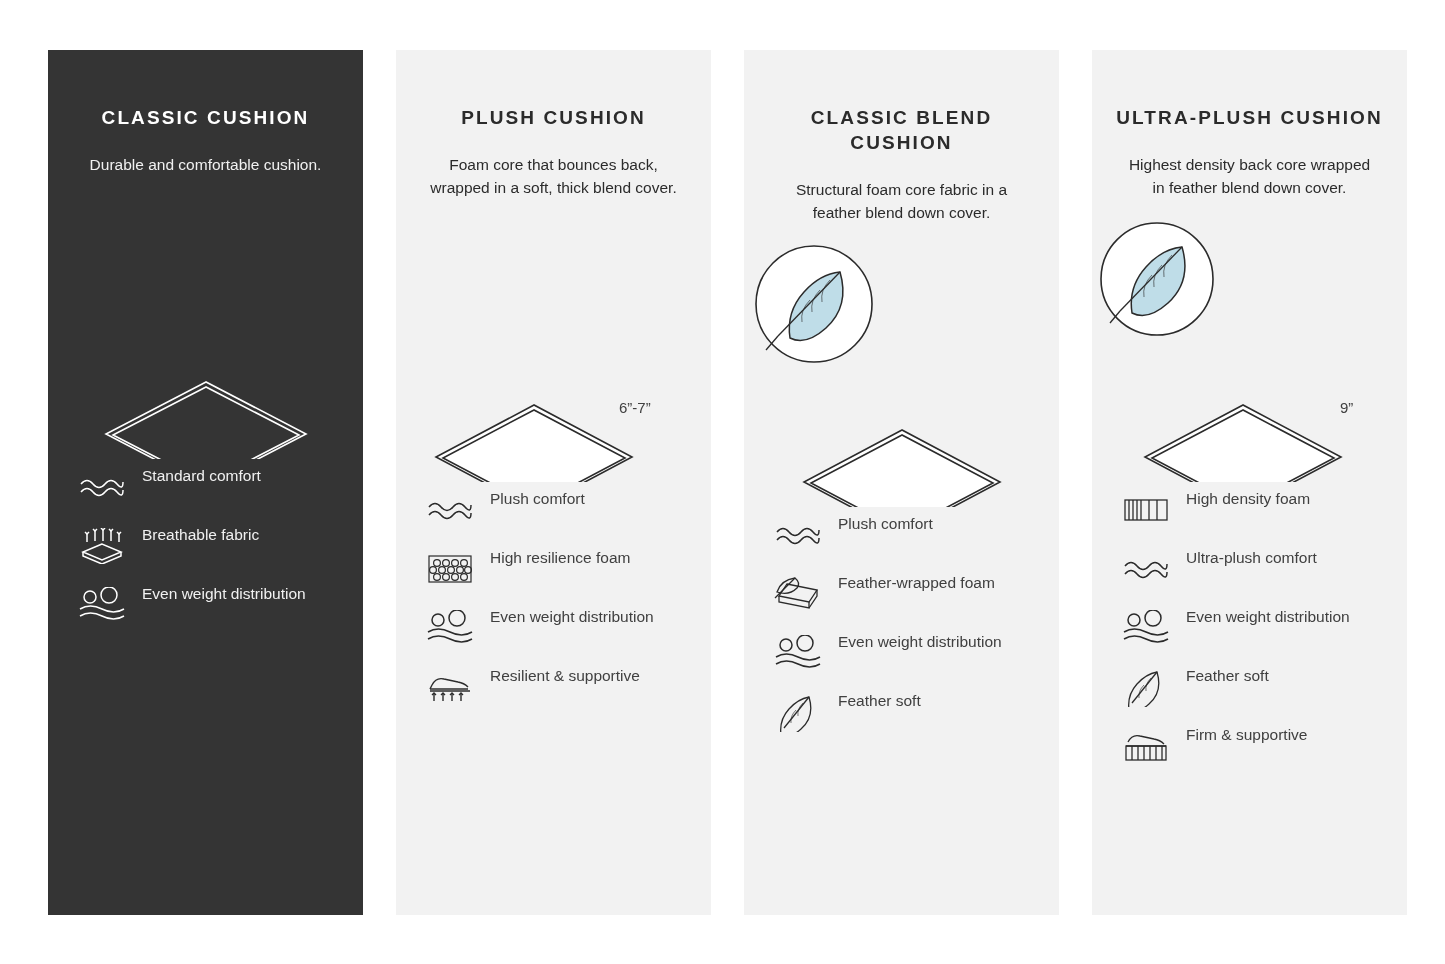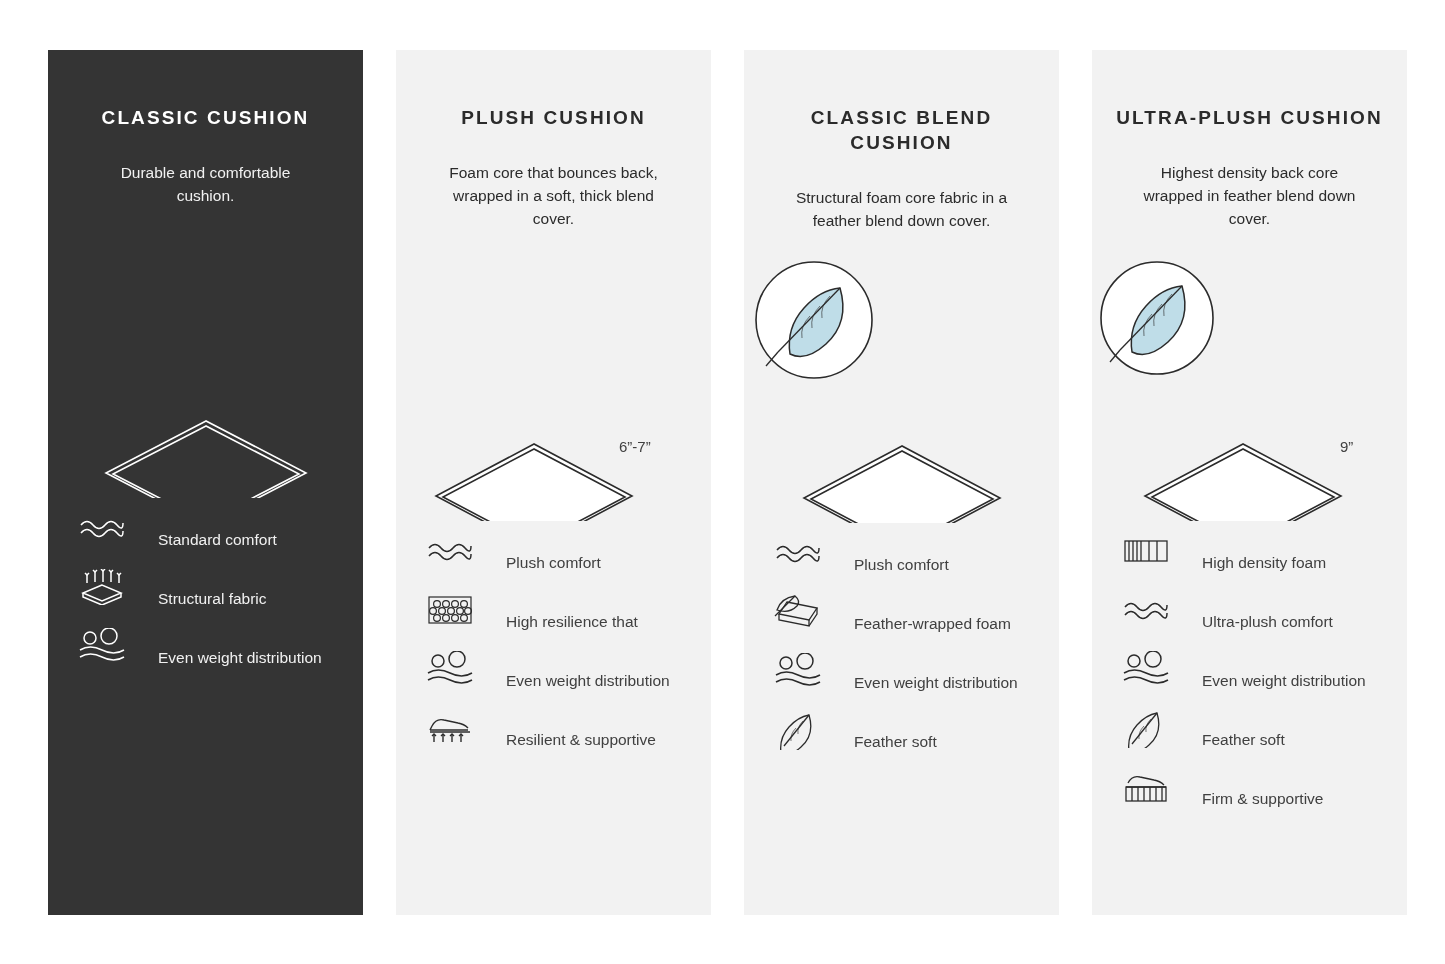--- a/index.html
+++ b/index.html
@@ -49,41 +49,41 @@
   }
   .card.dark .card-title {
     color: #ffffff;
   }
   .card-desc {
     text-align: center;
     font-size: 15.5px;
     color: #2b2b2b;
     line-height: 23px;
     padding: 15px 26px 0 26px;
-    margin: 16px;
+    margin: 8px;
   }
   .card.dark .card-desc {
     color: #f1f1f1;
   }
   .art {
     position: relative;
     height: 275px;
     margin-top: 8px;
   }
   .art svg {
     display: block;
     margin: 0 auto;
   }
   .features {
     padding: 6px 26px 0 26px;
   }
   .feature {
     display: flex;
-    align-items: flex-end;
-    gap: 28px;
+    align-items: flex-start;
+    gap: 12px;
     margin-bottom: 13px;
     min-height: 46px;
   }
   .feature .ficon {
     flex: 0 0 56px;
     width: 56px;
     height: 44px;
     display: flex;
     align-items: center;
     justify-content: center;
@@ -163,21 +163,21 @@
         </div>
         <div class="feature">
           <span class="ficon">
             <svg width="46" height="36" viewBox="0 0 46 36" fill="none" stroke="#ffffff" stroke-width="1.5">
               <path d="M8 6 v8 M16 3 v10 M24 2 v11 M32 3 v10 M40 6 v8"></path>
               <path d="M6 4 l2 2 2-2 M14 1 l2 2 2-2 M22 0 l2 2 2-2 M30 1 l2 2 2-2 M38 4 l2 2 2-2"></path>
               <polygon points="23,16 4,24 23,32 42,24"></polygon>
               <path d="M4 24 v4 l19 8 19-8 v-4"></path>
             </svg>
           </span>
-          <span class="flabel">Structural fabric</span>
+          <span class="flabel">Breathable fabric</span>
         </div>
         <div class="feature">
           <span class="ficon">
             <svg width="48" height="36" viewBox="0 0 48 36" fill="none" stroke="#ffffff" stroke-width="1.5">
               <circle cx="12" cy="10" r="6"></circle>
               <circle cx="31" cy="8" r="8"></circle>
               <path d="M2 22 Q12 16 24 22 T46 22"></path>
               <path d="M2 29 Q12 23 24 29 T46 29"></path>
             </svg>
           </span>
@@ -257,21 +257,21 @@
                   <circle cx="25" cy="18" r="3.4"></circle>
                   <circle cx="34" cy="18" r="3.4"></circle>
                   <circle cx="42" cy="18" r="3.4"></circle>
                 <circle cx="11" cy="25" r="3.4"></circle>
                   <circle cx="20" cy="25" r="3.4"></circle>
                   <circle cx="29" cy="25" r="3.4"></circle>
                   <circle cx="38" cy="25" r="3.4"></circle>
               </g>
             </svg>
           </span>
-          <span class="flabel">High resilience that</span>
+          <span class="flabel">High resilience foam</span>
         </div>
         <div class="feature">
           <span class="ficon">
             <svg width="48" height="36" viewBox="0 0 48 36" fill="none" stroke="#2b2b2b" stroke-width="1.5">
               <circle cx="12" cy="10" r="6"></circle>
               <circle cx="31" cy="8" r="8"></circle>
               <path d="M2 22 Q12 16 24 22 T46 22"></path>
               <path d="M2 29 Q12 23 24 29 T46 29"></path>
             </svg>
           </span>

